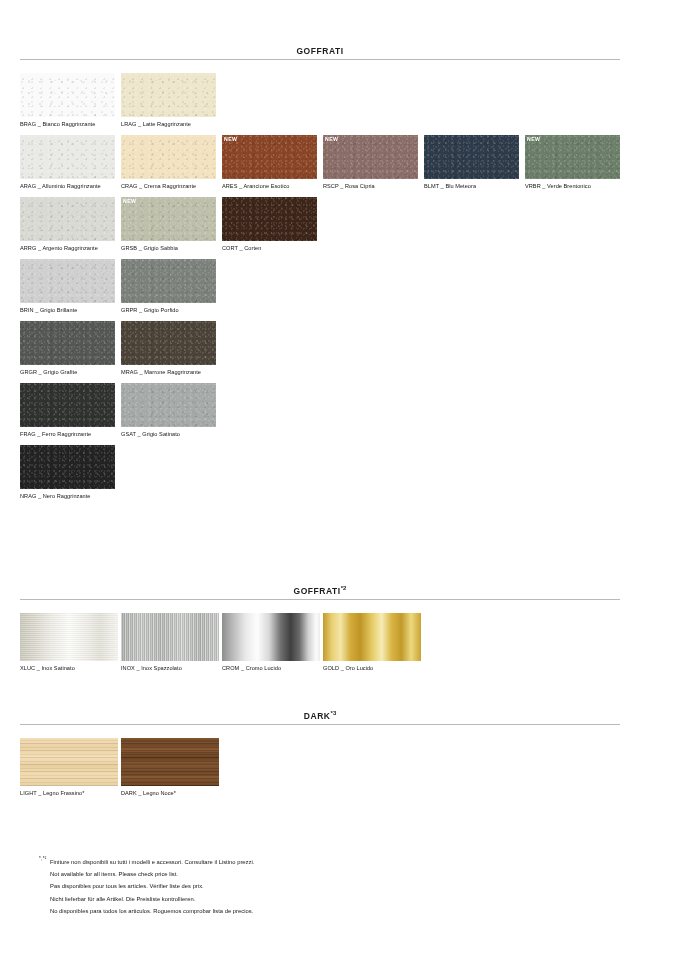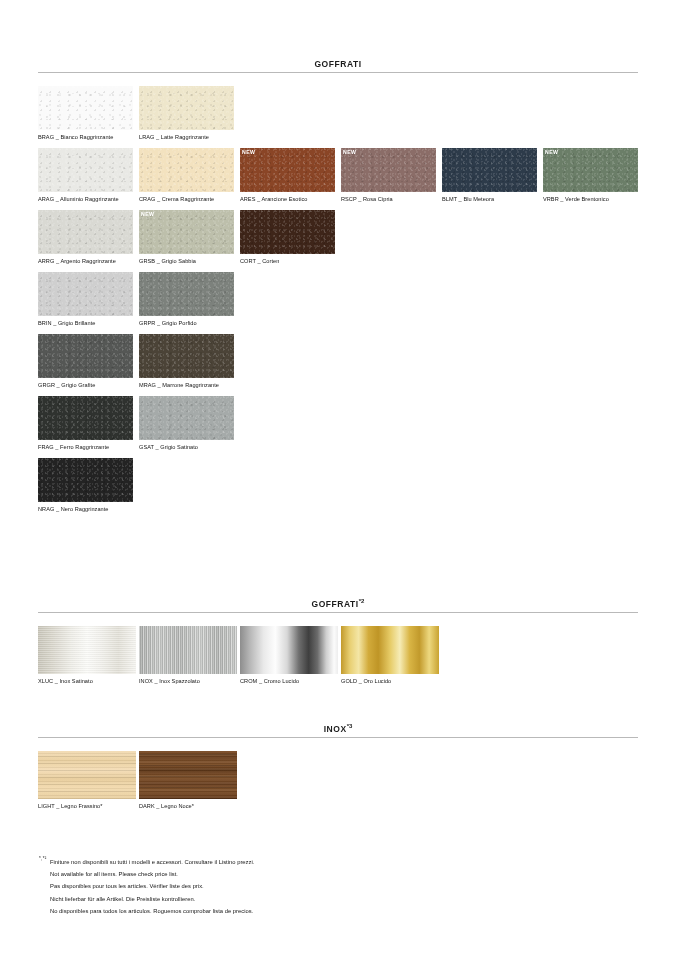--- a/index.html
+++ b/index.html
@@ -4,21 +4,21 @@
 <style>
   html,body{margin:0;padding:0;}
   body{
     width:677px;height:958px;background:#ffffff;
     font-family:"Liberation Sans","DejaVu Sans",sans-serif;
     color:#1a1a1a;position:relative;overflow:hidden;
   }
   .page{position:absolute;left:0;top:0;width:677px;height:958px;}
 
   
-  .section{position:absolute;left:38px;width:600px;margin-top:13px;}
+  .section{position:absolute;left:20px;width:600px;}
   .sec-title{
     font-size:8.5px;font-weight:bold;letter-spacing:.55px;
     text-align:center;color:#1c1c1c;line-height:10px;
     padding-bottom:3px;
   }
   .sec-title sup{font-size:6px;vertical-align:super;letter-spacing:0;}
   .sec-rule{height:1px;background:#b9b9b9;width:100%;}
 
   
   .grid{position:relative;}
@@ -253,21 +253,21 @@
           <div class="cell" style="left: 303px; width: 98px;">
             <div class="sw" title="GOLD _ Oro Lucido" style="width: 98px; height: 48px; background: linear-gradient(90deg, rgb(194, 154, 44) 0%, rgb(232, 207, 114) 9%, rgb(244, 230, 166) 18%, rgb(210, 171, 59) 28%, rgb(191, 149, 38) 38%, rgb(230, 203, 102) 50%, rgb(246, 236, 182) 60%, rgb(217, 181, 69) 70%, rgb(194, 154, 44) 80%, rgb(237, 216, 127) 90%, rgb(201, 163, 49) 100%);"></div>
             <div class="cap">GOLD _ Oro Lucido</div>
           </div>
         </div>
       </div>
   </div>
 
   <div class="section" id="sec-legni" style="top:708px;">
     <div class="sec-title">
-      <span>INOX</span><sup>*3</sup>
+      <span>DARK</span><sup>*3</sup>
     </div>
     <div class="sec-rule"></div>
     <div class="grid" id="grid-legni" style="margin-top:13px;">
         <div class="row" style="height: 62px;">
           <div class="cell" style="left: 0px; width: 98px;">
             <div class="sw" title="LIGHT _ Legno Frassino*" style="width: 98px; height: 48px; background: linear-gradient(rgb(243, 220, 180) 0%, rgb(234, 208, 160) 20%, rgb(244, 221, 182) 40%, rgb(232, 205, 156) 58%, rgb(242, 218, 174) 76%, rgb(233, 207, 159) 100%);">
               <div class="woodgrain"></div>
             </div>
             <div class="cap">LIGHT _ Legno Frassino*</div>
           </div>

